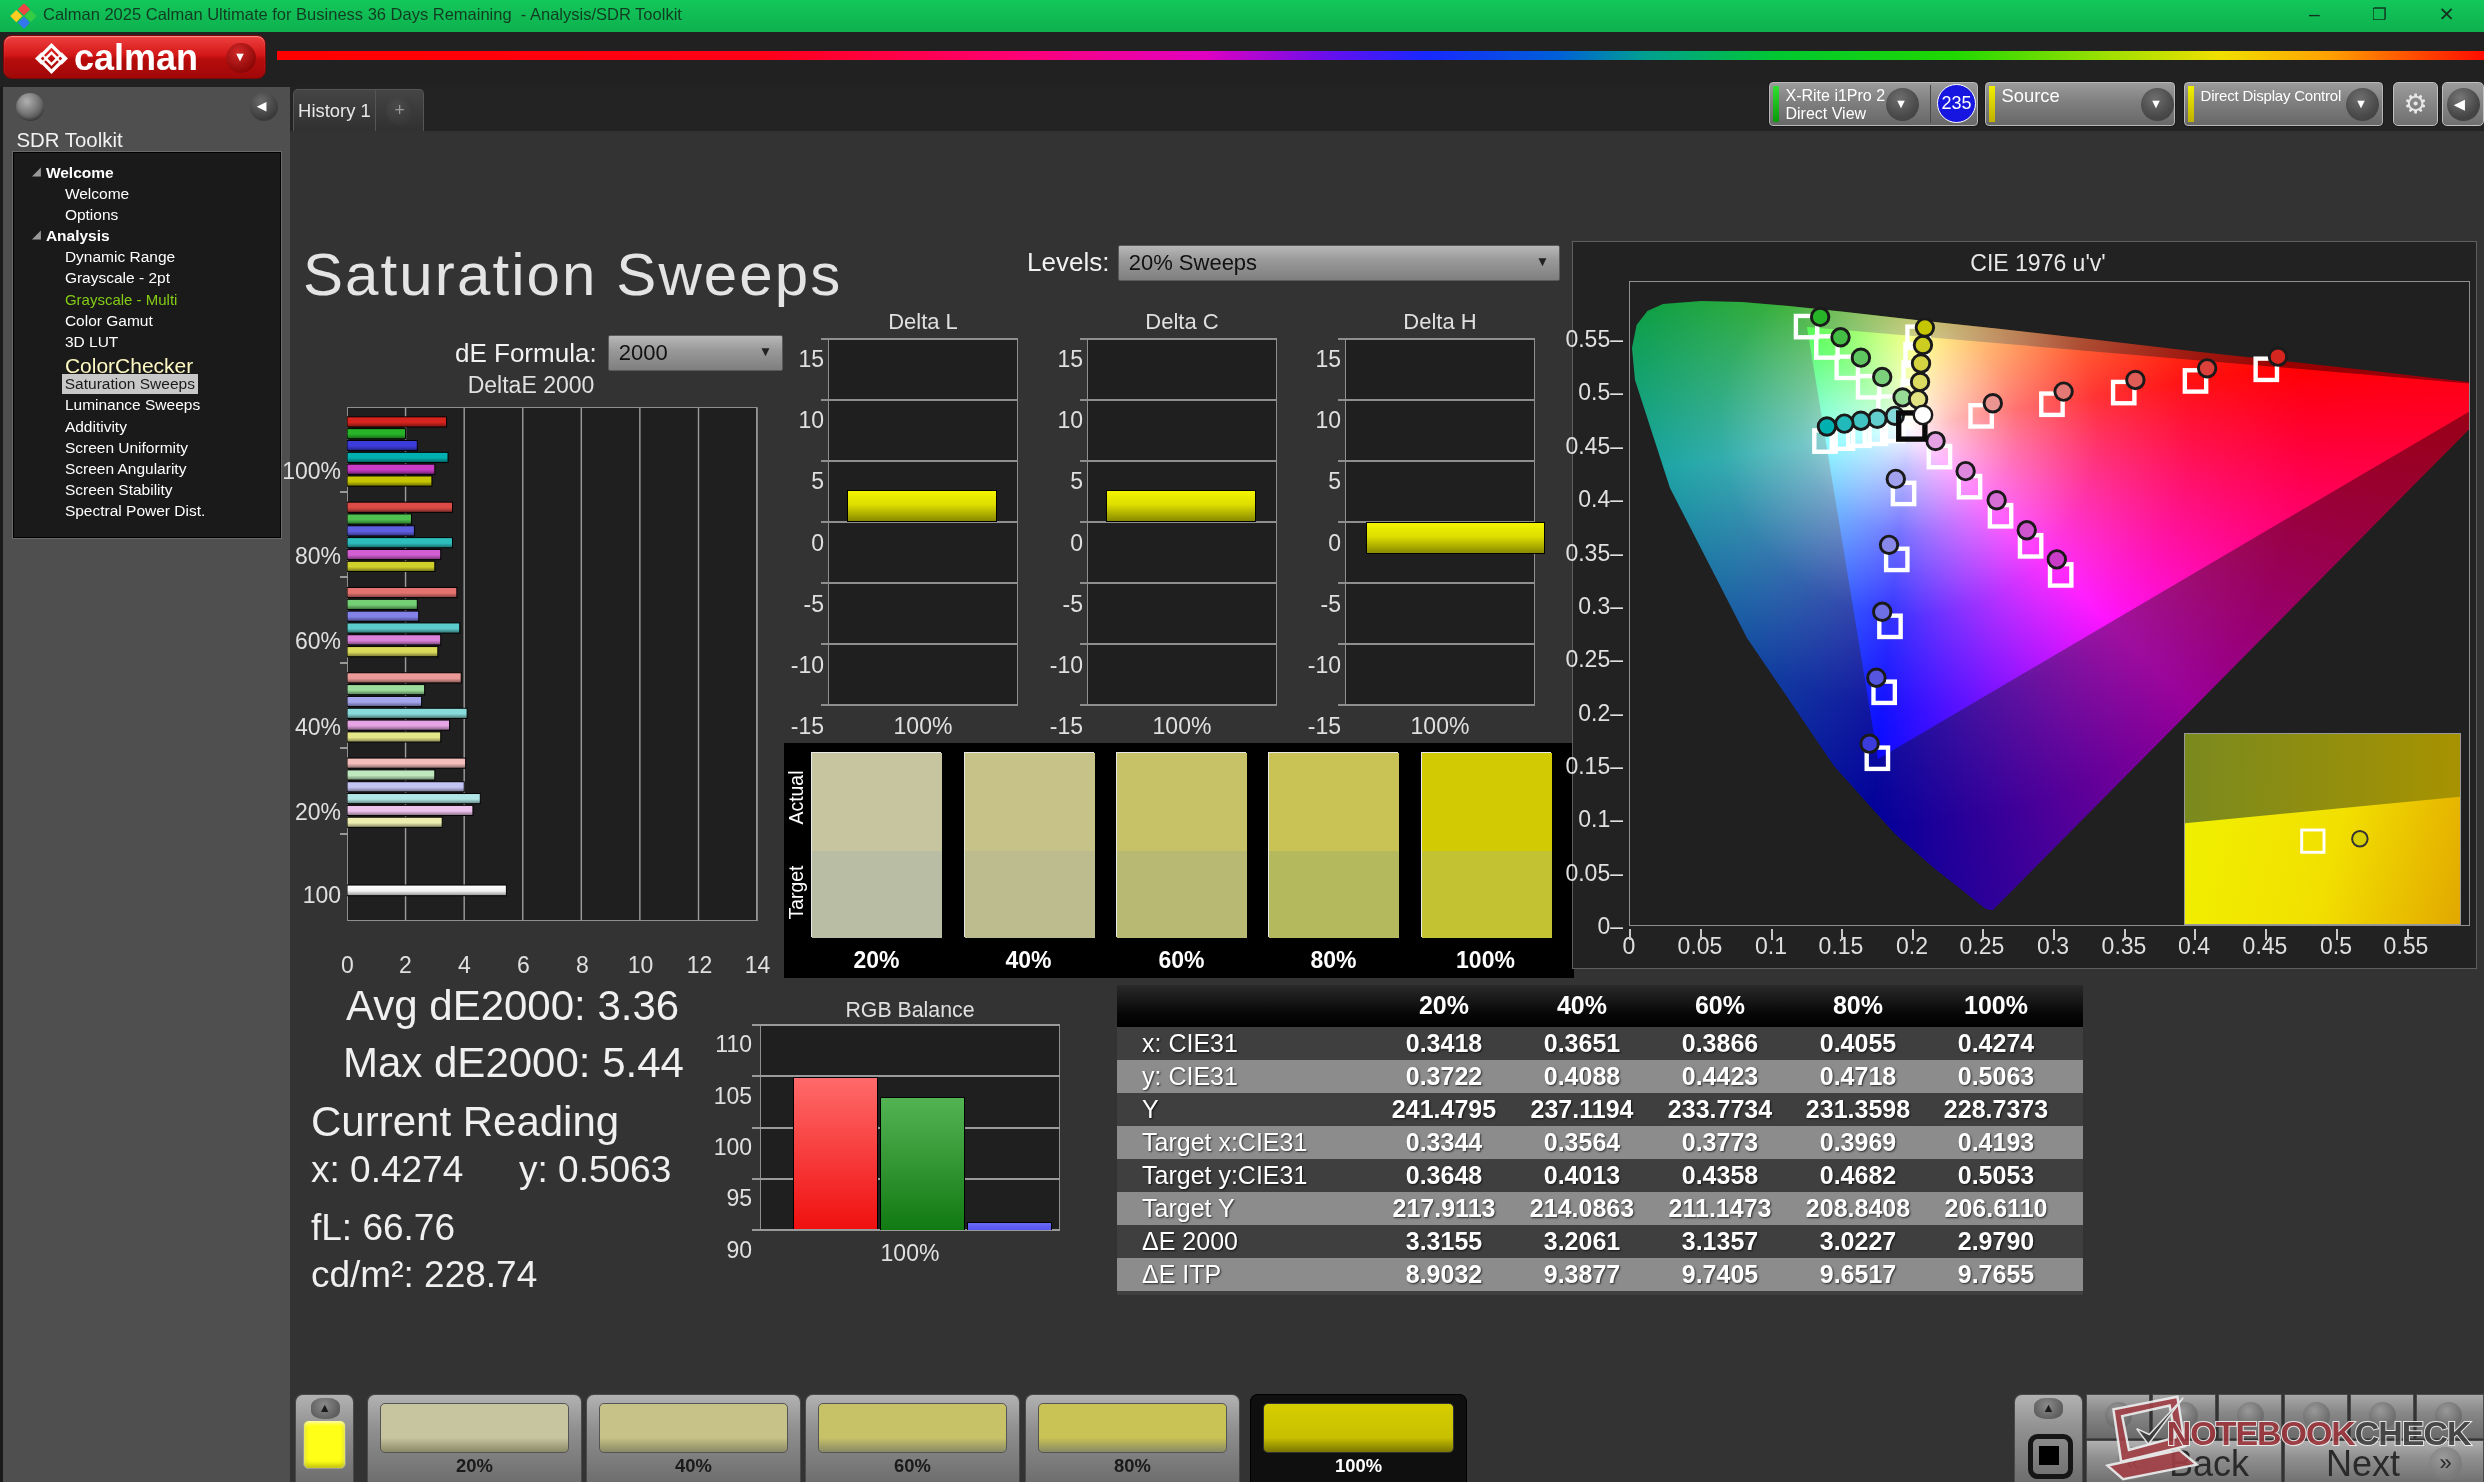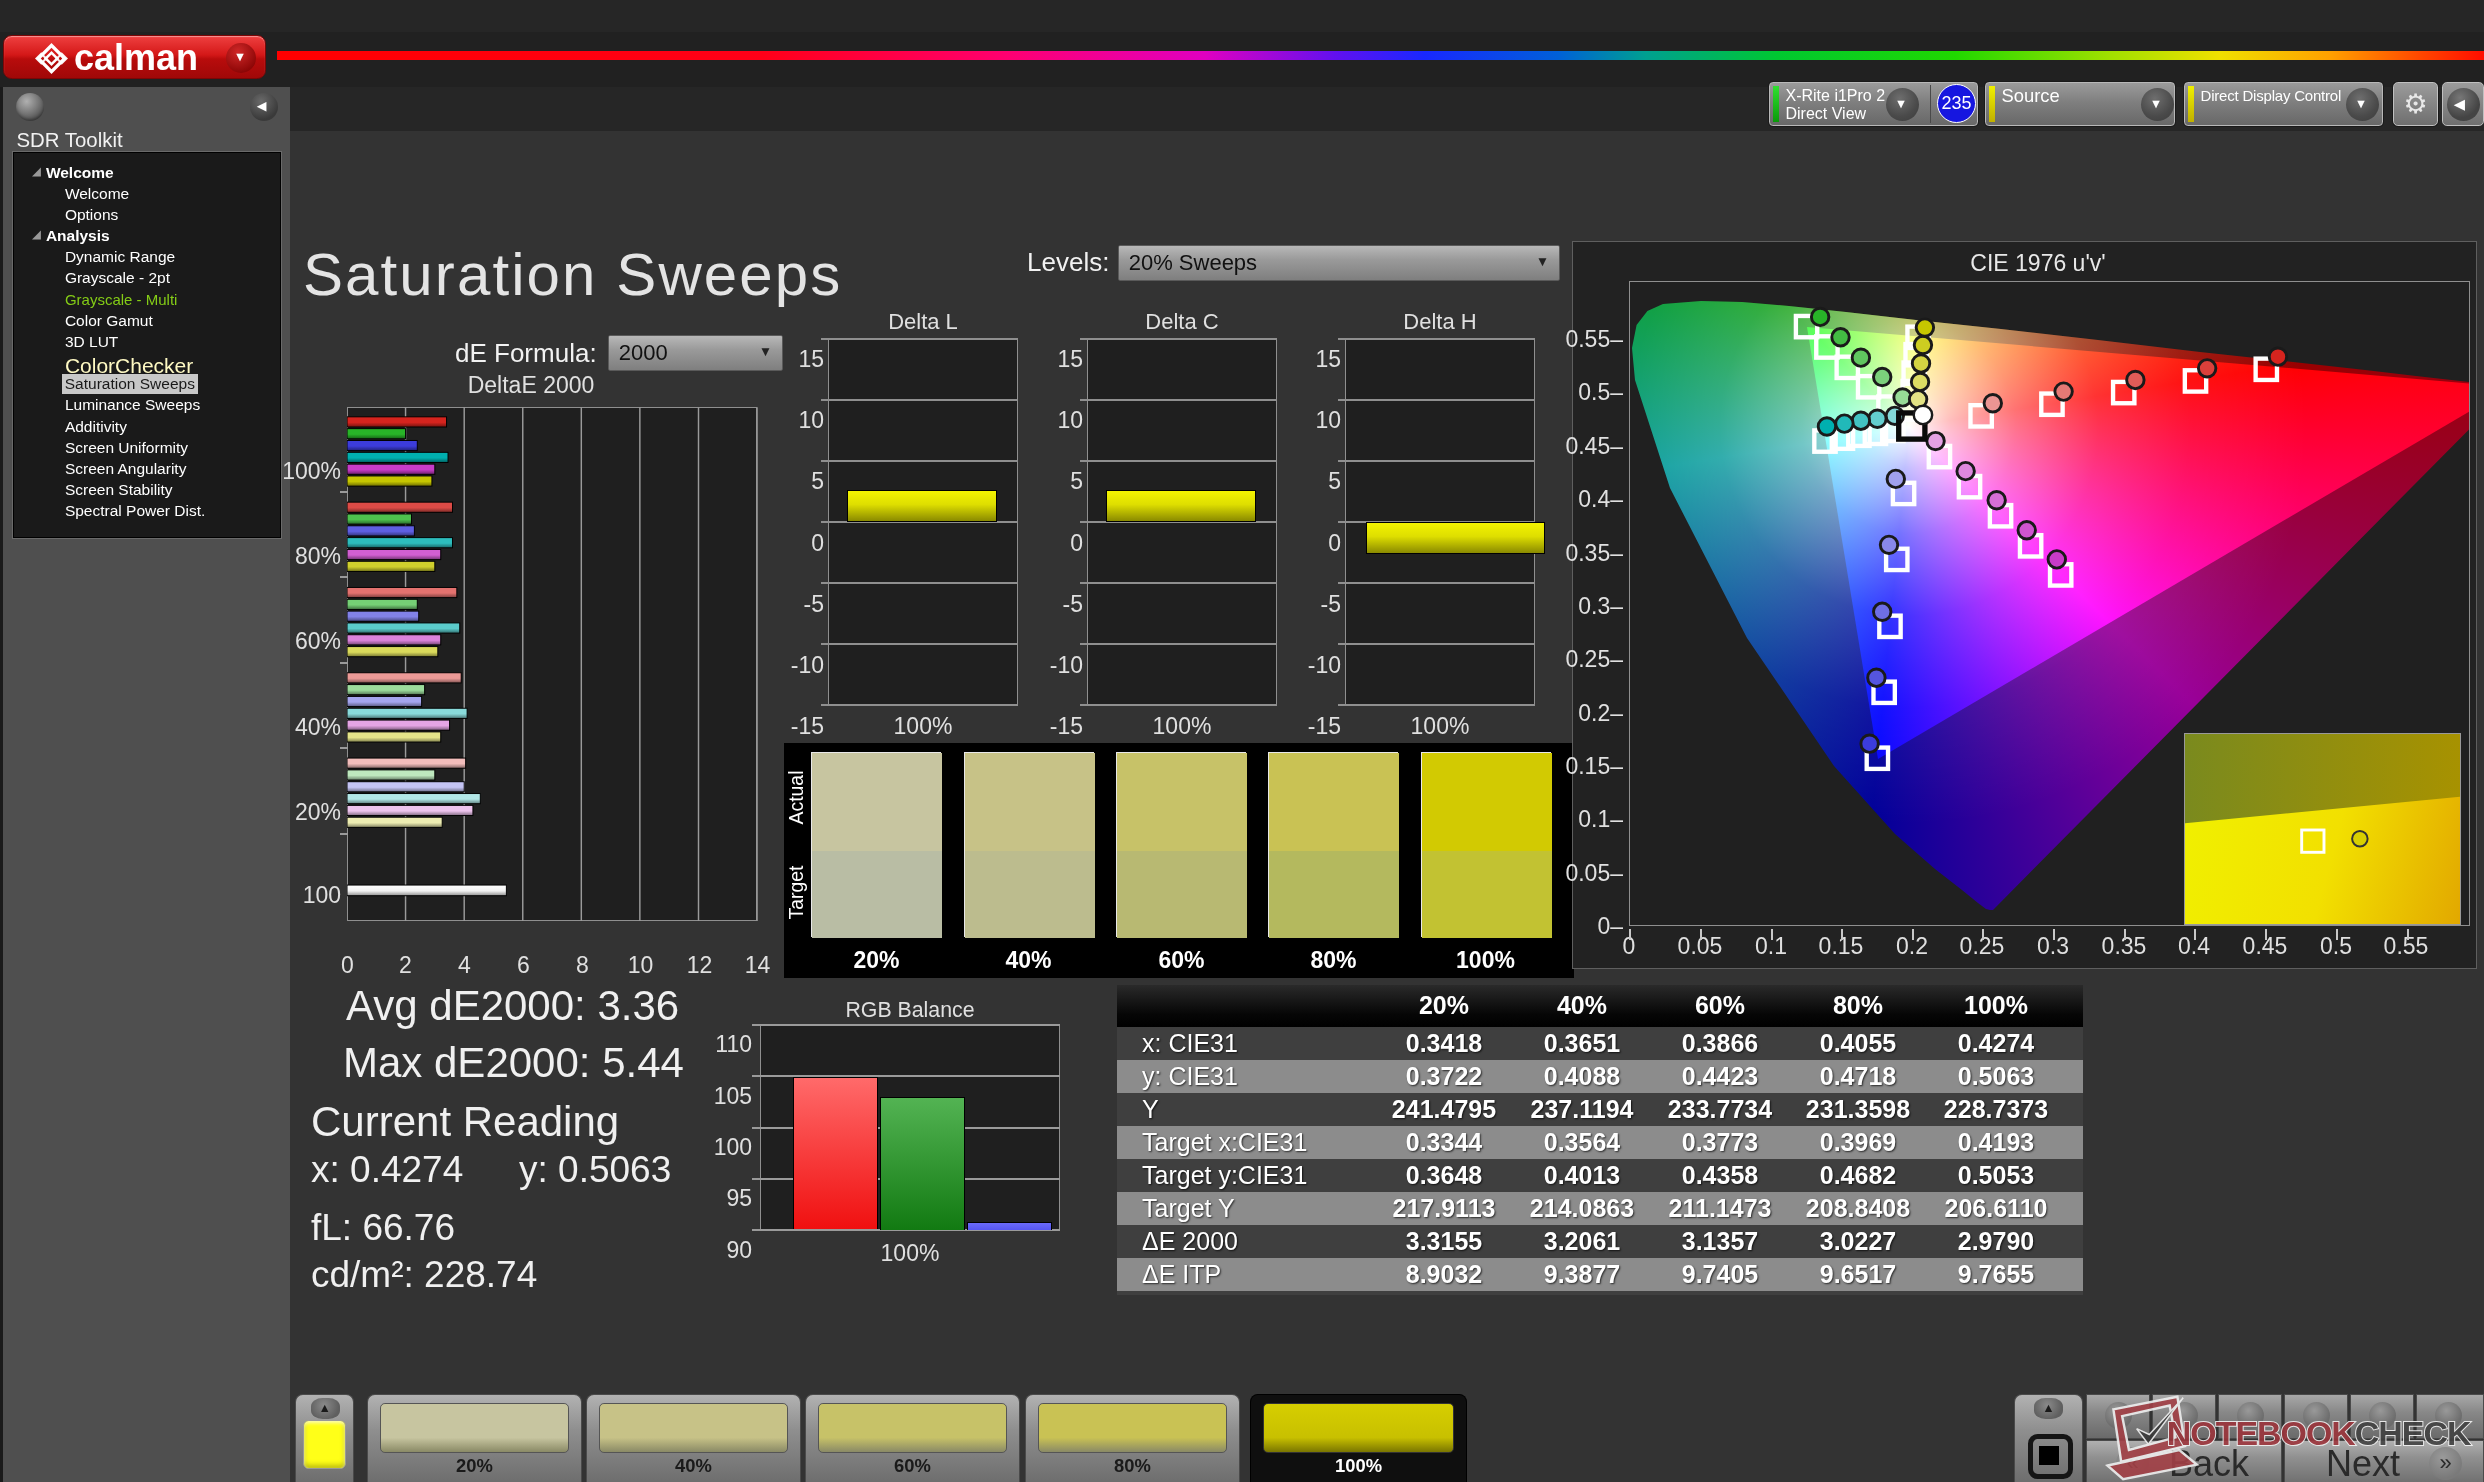--- a/index.html
+++ b/index.html
@@ -123,20 +123,32 @@
   background:linear-gradient(180deg,#a8a8a8,#888 40%,#6a6a6a); border:1px solid #4a4a4a; }
 .toolbtn .c { position:absolute; left:18.4px; top:6.8px; width:27px; height:27px; border-radius:50%;
   background:radial-gradient(circle at 42% 32%,#999999,#6e6e6e 65%,#646464); }
 .navbtn { position:absolute; top:1440px; height:43px;
   background:linear-gradient(180deg,#b0b0b0,#909090 40%,#717171); border:1px solid #4a4a4a;
   color:#2a2a2a; font-size:36px; text-align:center; }
 </style></head>
 <body>
 <div class="app">
 
+<div class="titlebar">
+  <svg class="abs" style="left:9.7px;top:3.9px" width="27" height="25" viewBox="0 0 28 26">
+    <rect x="10" y="1" width="9" height="9" fill="#e44" transform="rotate(45 14.5 5.5)"></rect>
+    <rect x="2" y="8" width="9" height="9" fill="#fc2" transform="rotate(45 6.5 12.5)"></rect>
+    <rect x="17" y="8" width="9" height="9" fill="#3c4" transform="rotate(45 21.5 12.5)"></rect>
+    <rect x="10" y="15" width="9" height="9" fill="#37e" transform="rotate(45 14.5 19.5)"></rect>
+  </svg>
+  <div class="t">Calman 2025 Calman Ultimate for Business 36 Days Remaining&nbsp; - Analysis/SDR Toolkit</div>
+  <div class="winbtn" style="left:2300px;font-size:19.4px">–</div>
+  <div class="winbtn" style="left:2365px">❐</div>
+  <div class="winbtn" style="left:2432px;font-size:19.4px">✕</div>
+</div>
 
 <div class="logorow">
   <div class="rainbow"></div>
   <div class="calbtn">
     <svg class="abs" style="left:29px;top:4.9px" width="37" height="35" viewBox="0 0 38 36">
       <g stroke="#fff" fill="none">
         <rect x="9.5" y="8.5" width="19" height="19" stroke-width="3.4" transform="rotate(45 19 18)"></rect>
         <rect x="14.8" y="13.8" width="8.4" height="8.4" stroke-width="2.6" transform="rotate(45 19 18)"></rect>
         <rect x="5" y="14.5" width="7" height="7" stroke-width="2.2" transform="rotate(45 8.5 18)" opacity=".9"></rect>
         <rect x="26" y="14.5" width="7" height="7" stroke-width="2.2" transform="rotate(45 29.5 18)" opacity=".9"></rect>
@@ -168,20 +180,26 @@
 <div style="position:absolute;left:62px;top:267px;color:#fef9c3;font-size:21px">ColorChecker</div>
 <div style="position:absolute;left:59px;top:287px;font-size:15.5px;background:#c8c8c8;color:#1a1a1a;padding:1px 2.9px">Saturation Sweeps</div>
 <div style="position:absolute;left:62px;top:309px;color:#fff;font-size:15.5px">Luminance Sweeps</div>
 <div style="position:absolute;left:62px;top:331px;color:#fff;font-size:15.5px">Additivity</div>
 <div style="position:absolute;left:62px;top:352px;color:#fff;font-size:15.5px">Screen Uniformity</div>
 <div style="position:absolute;left:62px;top:373px;color:#fff;font-size:15.5px">Screen Angularity</div>
 <div style="position:absolute;left:62px;top:394px;color:#fff;font-size:15.5px">Screen Stability</div>
 <div style="position:absolute;left:62px;top:415px;color:#fff;font-size:15.5px">Spectral Power Dist.</div>
 </div>
 
+<div class="tabrow">
+  <div class="tab">History 1</div>
+  <div class="tabplus">
+        <div class="c">+</div>
+      </div>
+</div>
 
 <div class="drop" style="left:1769px;width:209px">
   <div class="stripe" style="background:linear-gradient(180deg,#30e030,#0a9a0a)"></div>
   <div class="lab" style="font-size:16px;line-height:18.4px;top:3.9px">X-Rite i1Pro 2<br>Direct View</div>
   <div class="darr" style="left:116px;top:4.9px"></div>
   <div style="position:absolute;left:160px;top:1.9px;width:1px;height:38px;background:#4a4a4a"></div>
 </div>
 <div class="badge">235</div>
 <div class="drop" style="left:1985px;width:190px">
   <div class="stripe" style="background:linear-gradient(180deg,#f0f000,#c0b000)"></div>

